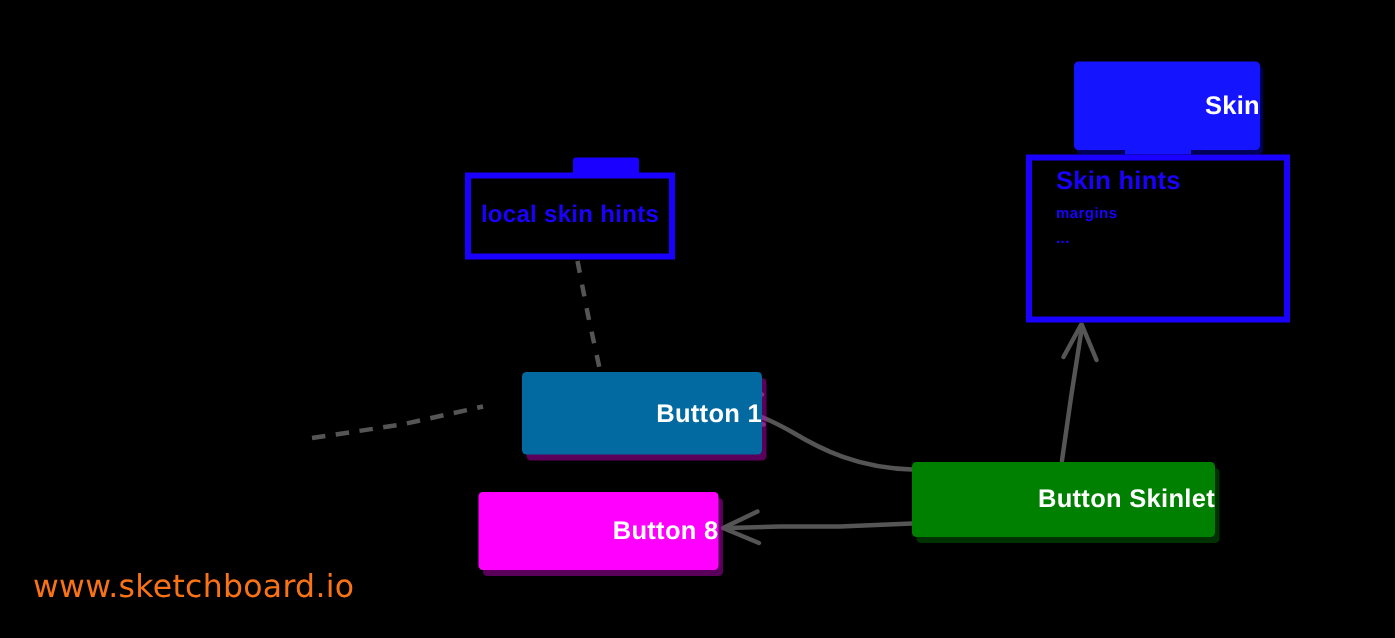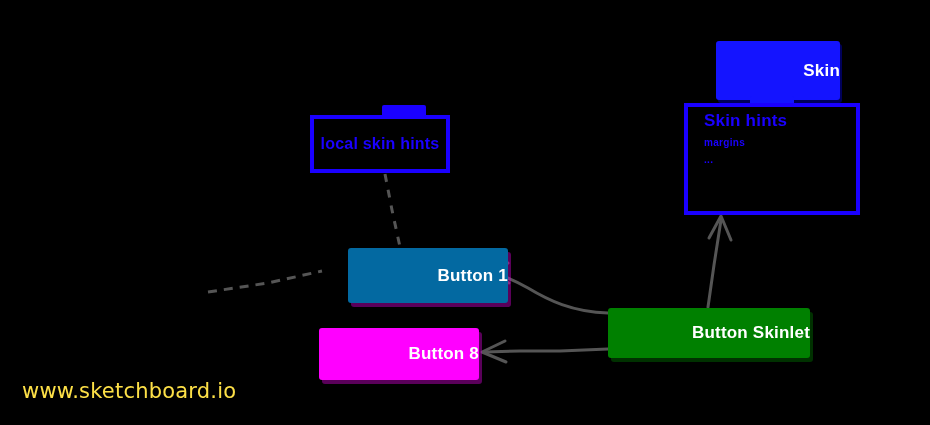--- a/index.html
+++ b/index.html
@@ -132,21 +132,21 @@
   .node-skinhints .note-item {
     font-size: 10px;
     font-weight: bold;
     margin: 0 0 6px 0;
     letter-spacing: 0.3px;
   }
   .watermark {
     position: absolute;
     left: 22px;
     top: 379px;
-    color: #fde047;
+    color: #f97316;
     font-size: 21px;
     font-family: "DejaVu Sans", sans-serif;
     letter-spacing: 0.2px;
     white-space: nowrap;
   }
 </style>
 </head>
 <body>
 
 <div id="canvas">

